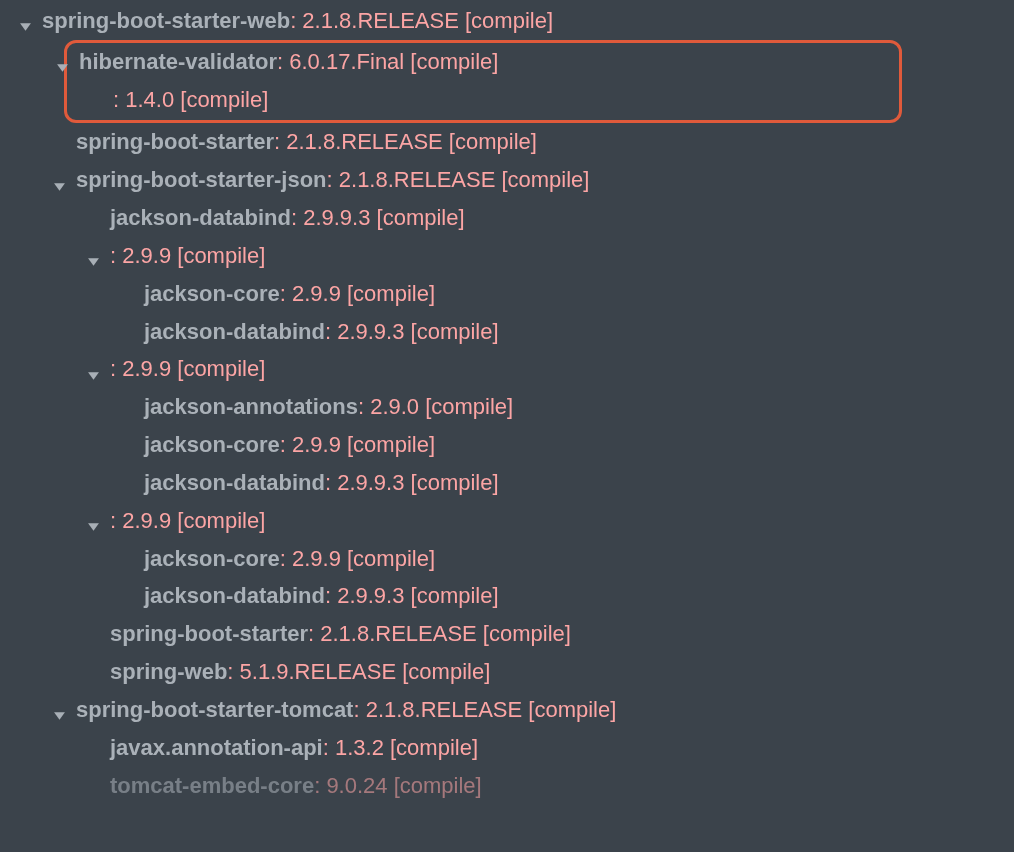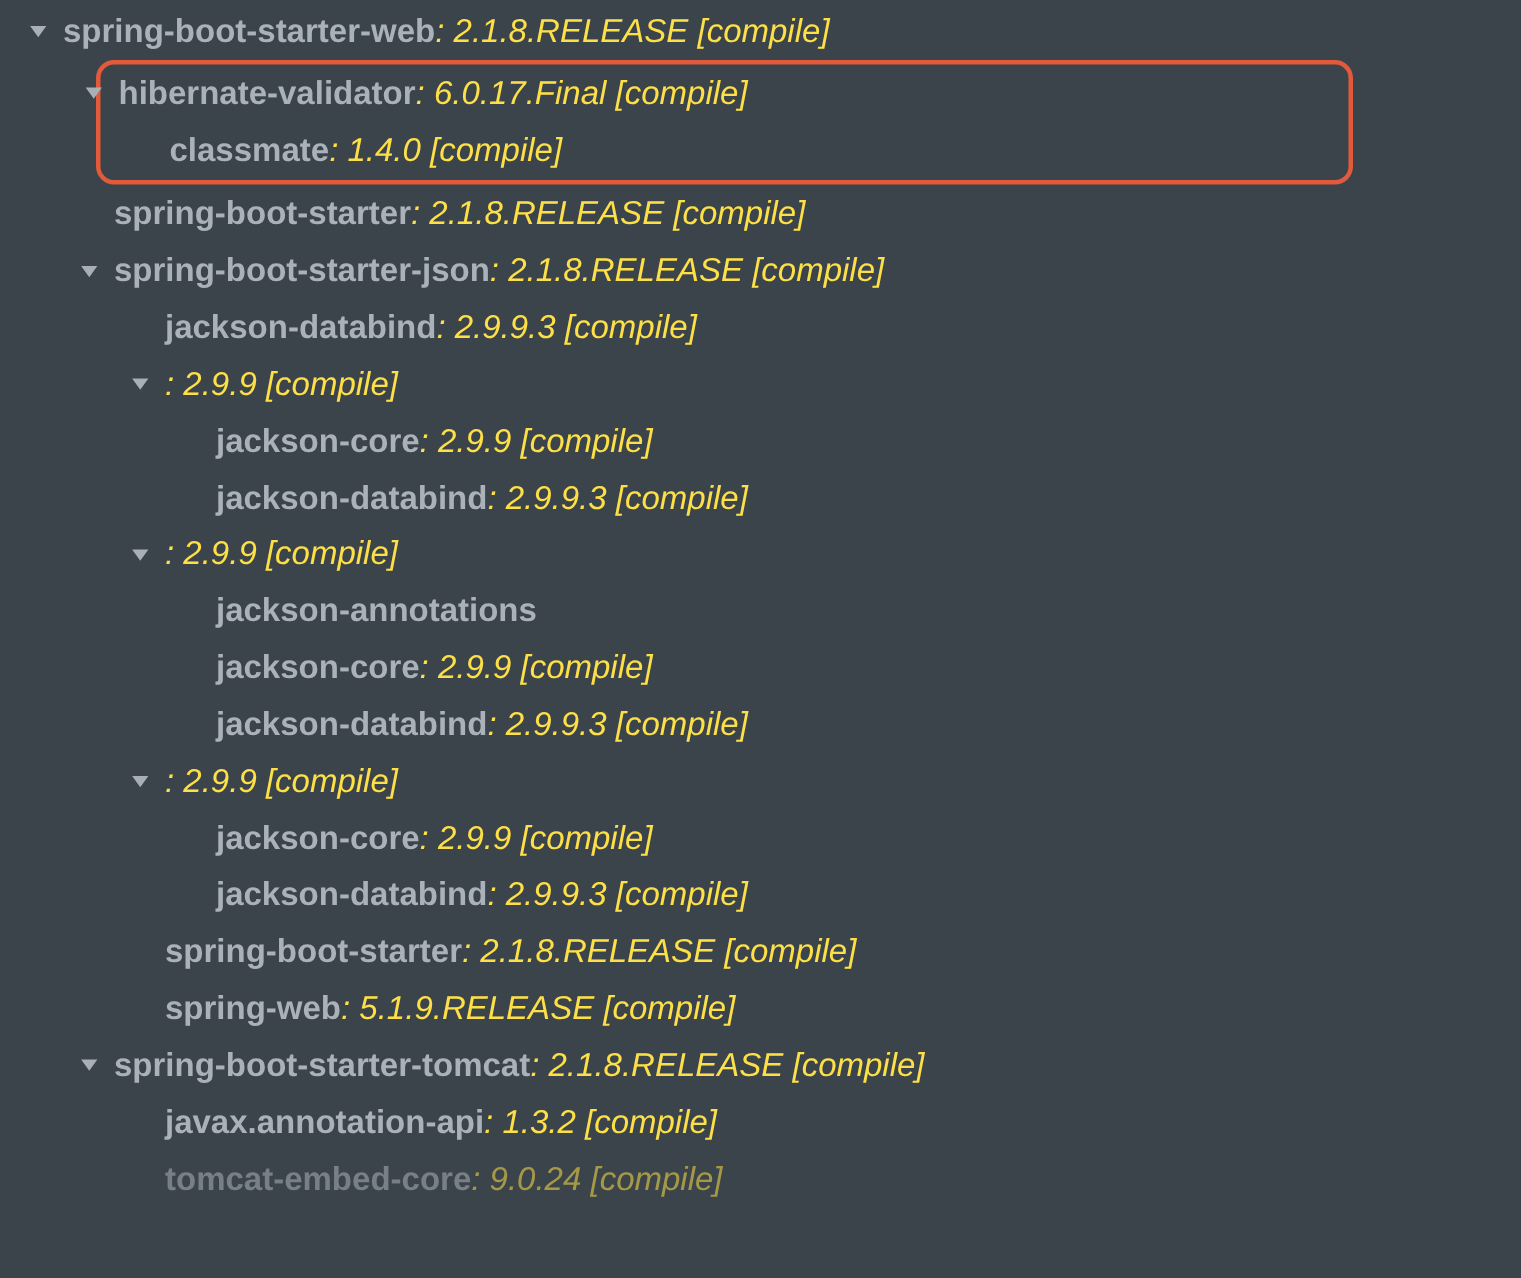--- a/index.html
+++ b/index.html
@@ -12,21 +12,21 @@
     width: 1014px;
     height: 852px;
     overflow: hidden;
     padding-top: 2px;
   }
   .node {
     white-space: nowrap;
   }
   .row {
     display: flex;
-    align-items: center;
+    align-items: flex-end;
     padding-left: 12px;
   }
   .arrow {
     width: 26px;
     height: 26px;
     flex: 0 0 26px;
     display: inline-flex;
     align-items: center;
     justify-content: center;
     margin-right: 4px;
@@ -36,22 +36,21 @@
     width: 30px;
     flex: 0 0 30px;
     display: inline-block;
   }
   .name {
     font-weight: 700;
     color: #aab1b8;
   }
   .meta {
     font-weight: 400;
-    color: #fde047;
-    font-style: italic;
+    color: #fca5a5;
   }
   .children {
     padding-left: 34px;
   }
   .highlight-box {
     border: 3px solid #e05a3b;
     border-radius: 12px;
     margin-left: 30px;
     margin-right: 112px;
     padding: 0 4px 2px 4px;
@@ -87,21 +86,20 @@
                   <path d="M1 3 L11 3 L6 10 Z" fill="#a8afb6"></path>
                 </svg>
               </span>
               <span class="name">hibernate-validator</span>
               <span class="meta"> : 6.0.17.Final [compile]</span>
             </div>
             <div class="children">
               <div class="node">
                 <div class="row">
                   <span class="spacer"></span>
-                  <span class="name">classmate</span>
                   <span class="meta"> : 1.4.0 [compile]</span>
                 </div>
               </div>
             </div>
           </div>
         </div>
         <div class="node">
           <div class="row">
             <span class="spacer"></span>
             <span class="name">spring-boot-starter</span>
@@ -159,20 +157,21 @@
                     <path d="M1 3 L11 3 L6 10 Z" fill="#a8afb6"></path>
                   </svg>
                 </span>
                 <span class="meta"> : 2.9.9 [compile]</span>
               </div>
               <div class="children">
                 <div class="node">
                   <div class="row">
                     <span class="spacer"></span>
                     <span class="name">jackson-annotations</span>
+                    <span class="meta"> : 2.9.0 [compile]</span>
                   </div>
                 </div>
                 <div class="node">
                   <div class="row">
                     <span class="spacer"></span>
                     <span class="name">jackson-core</span>
                     <span class="meta"> : 2.9.9 [compile]</span>
                   </div>
                 </div>
                 <div class="node">

